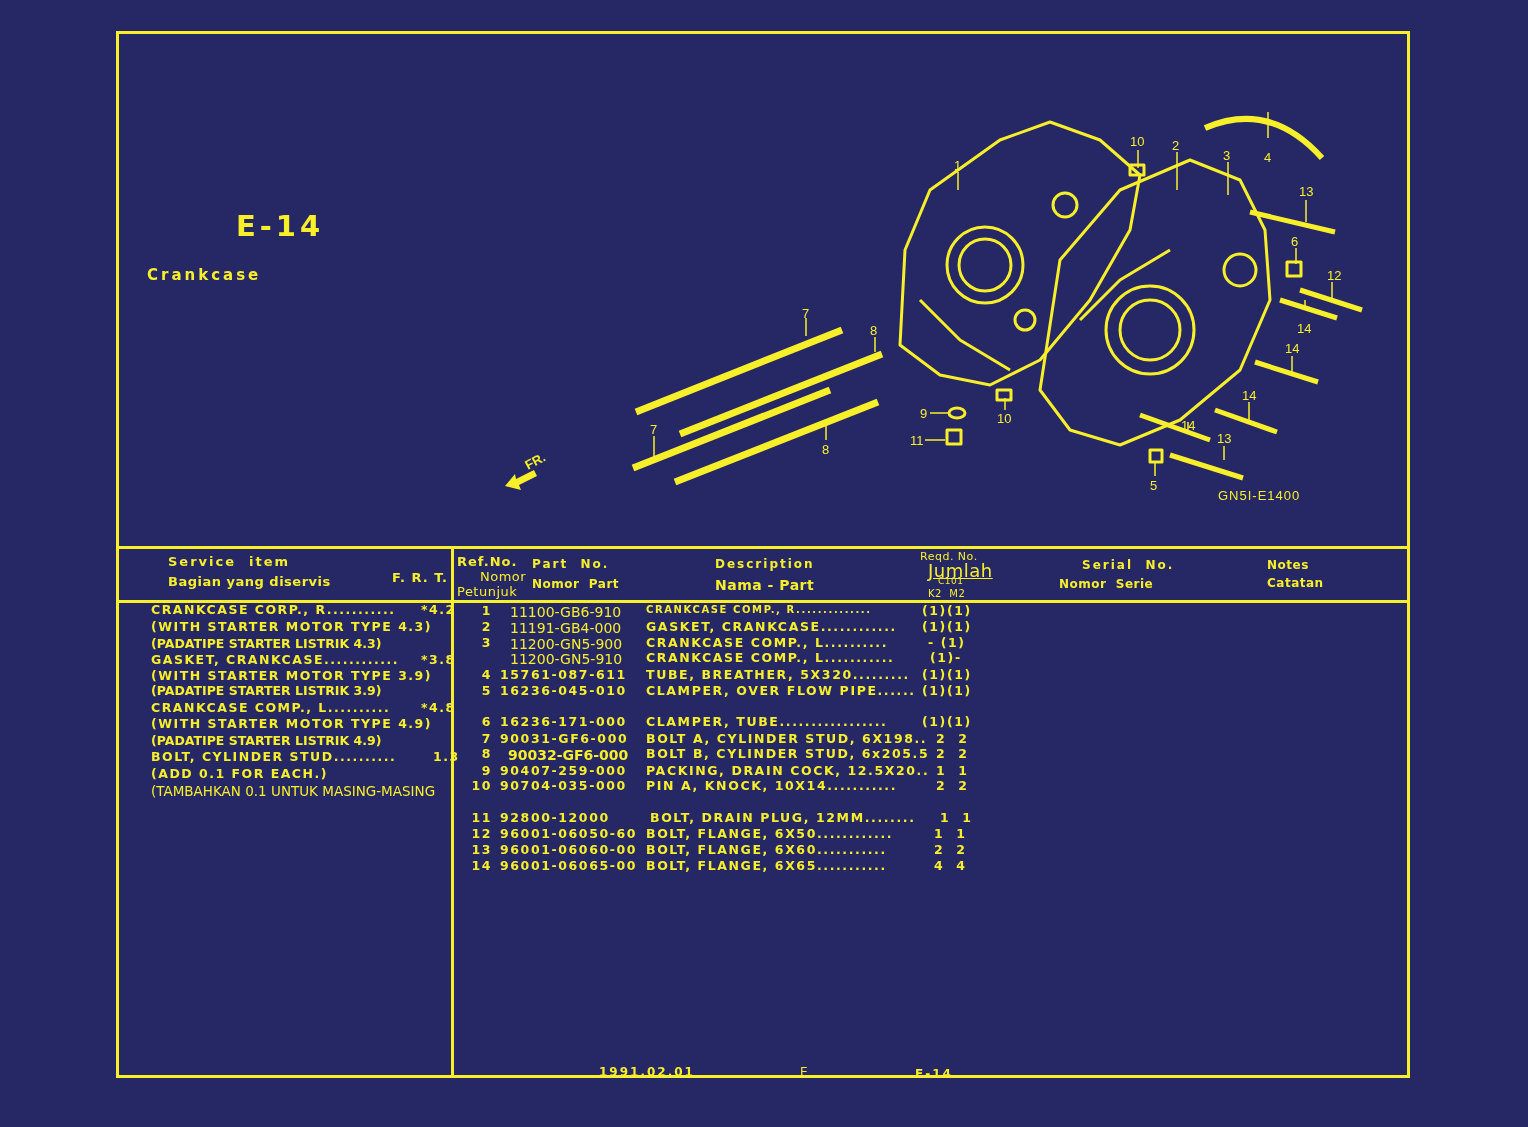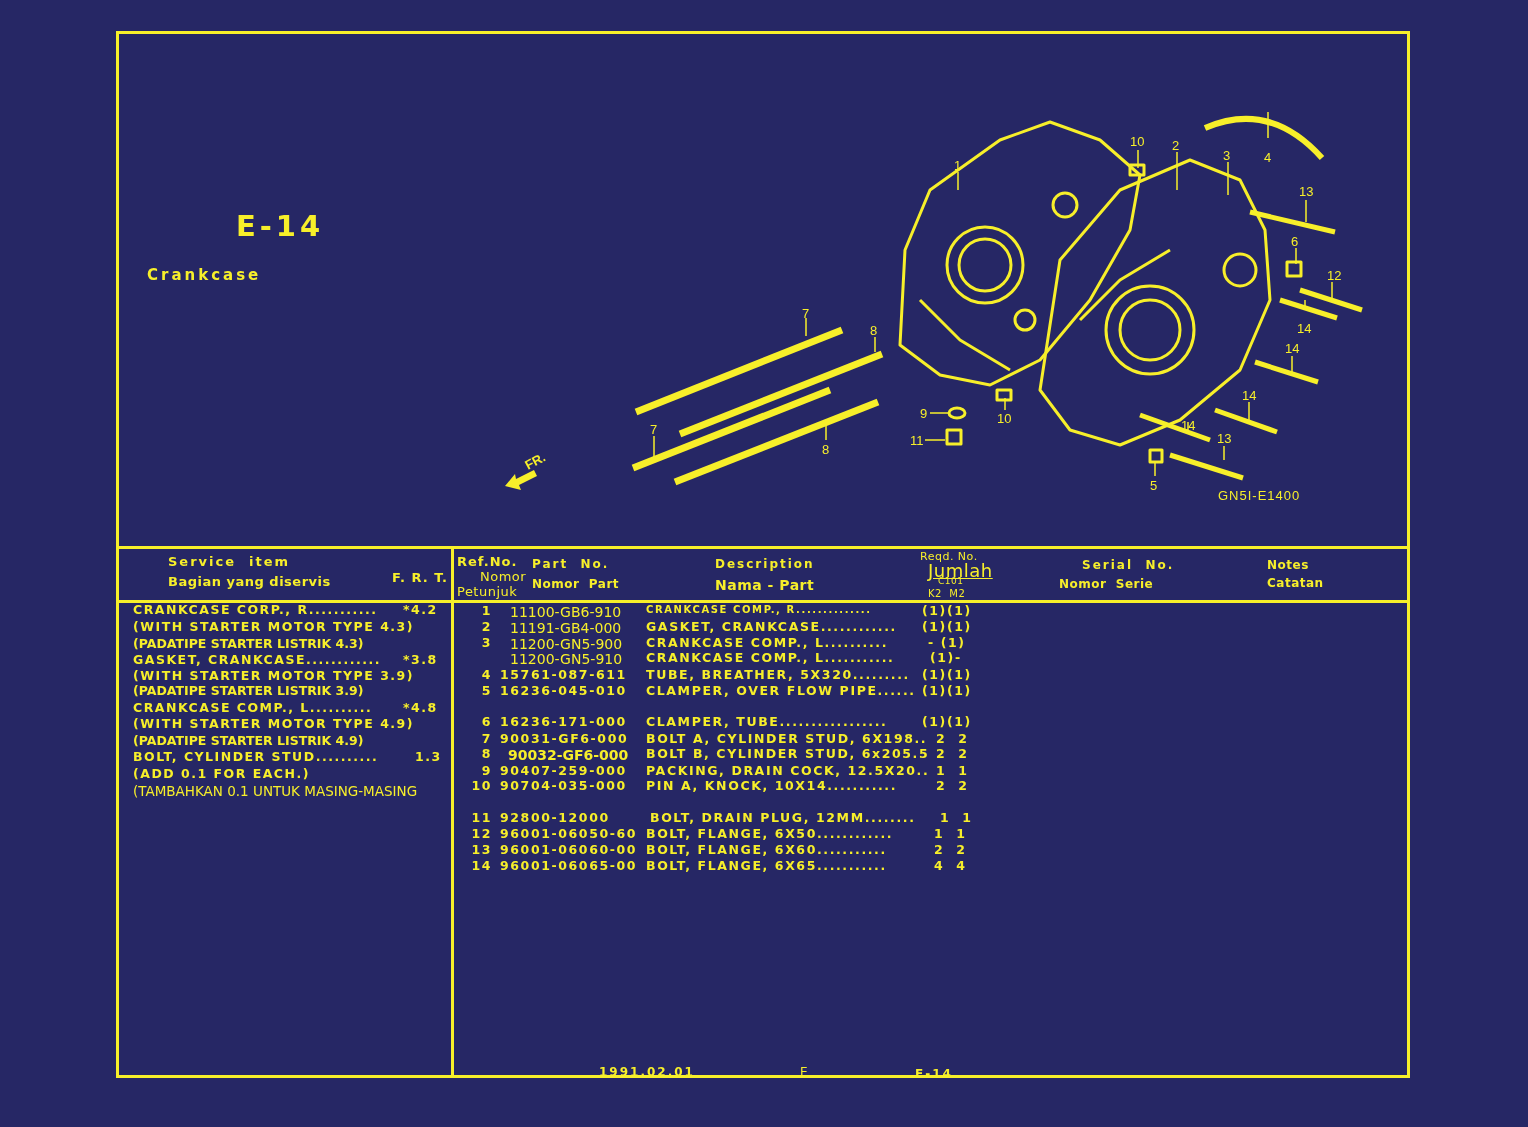--- a/index.html
+++ b/index.html
@@ -11,21 +11,21 @@
     position:absolute; left:116px; top:31px; width:1294px; height:1047px;
     border:3px solid #f7ef2a; box-sizing:border-box;
   }
   .hline { position:absolute; background:#f7ef2a; height:3px; }
   .vline { position:absolute; background:#f7ef2a; width:3px; }
   .t { position:absolute; white-space:pre; font-weight:bold; line-height:1; }
   .title { left:236px; top:212px; font-size:29px; letter-spacing:4px; }
   .subtitle { left:147px; top:268px; font-size:15px; letter-spacing:3px; }
   .hdr { font-size:13px; letter-spacing:2px; }
   .hdr2 { font-size:13px; letter-spacing:0.5px; }
-  .svc { position:absolute; left:133px; font-size:12.5px; font-weight:bold; white-space:pre; letter-spacing:1.5px; line-height:1; }
+  .svc { position:absolute; left:151px; font-size:12.5px; font-weight:bold; white-space:pre; letter-spacing:1.5px; line-height:1; }
   .svc .frt { position:absolute; left:270px; }
   .row { position:absolute; font-size:12.5px; font-weight:bold; white-space:pre; letter-spacing:1.6px; line-height:1; }
   .row .ref { position:absolute; left:0; width:22px; text-align:right; }
   .row .pn { position:absolute; left:30px; }
   .row .desc { position:absolute; left:176px; }
   .footer { font-size:12px; letter-spacing:2px; }
   .diagram { position:absolute; left:480px; top:100px; width:920px; height:420px; }
   .lbl { font-family:"Liberation Sans", sans-serif; font-size:13px; fill:#f7ef2a; }
 </style>
 </head>

